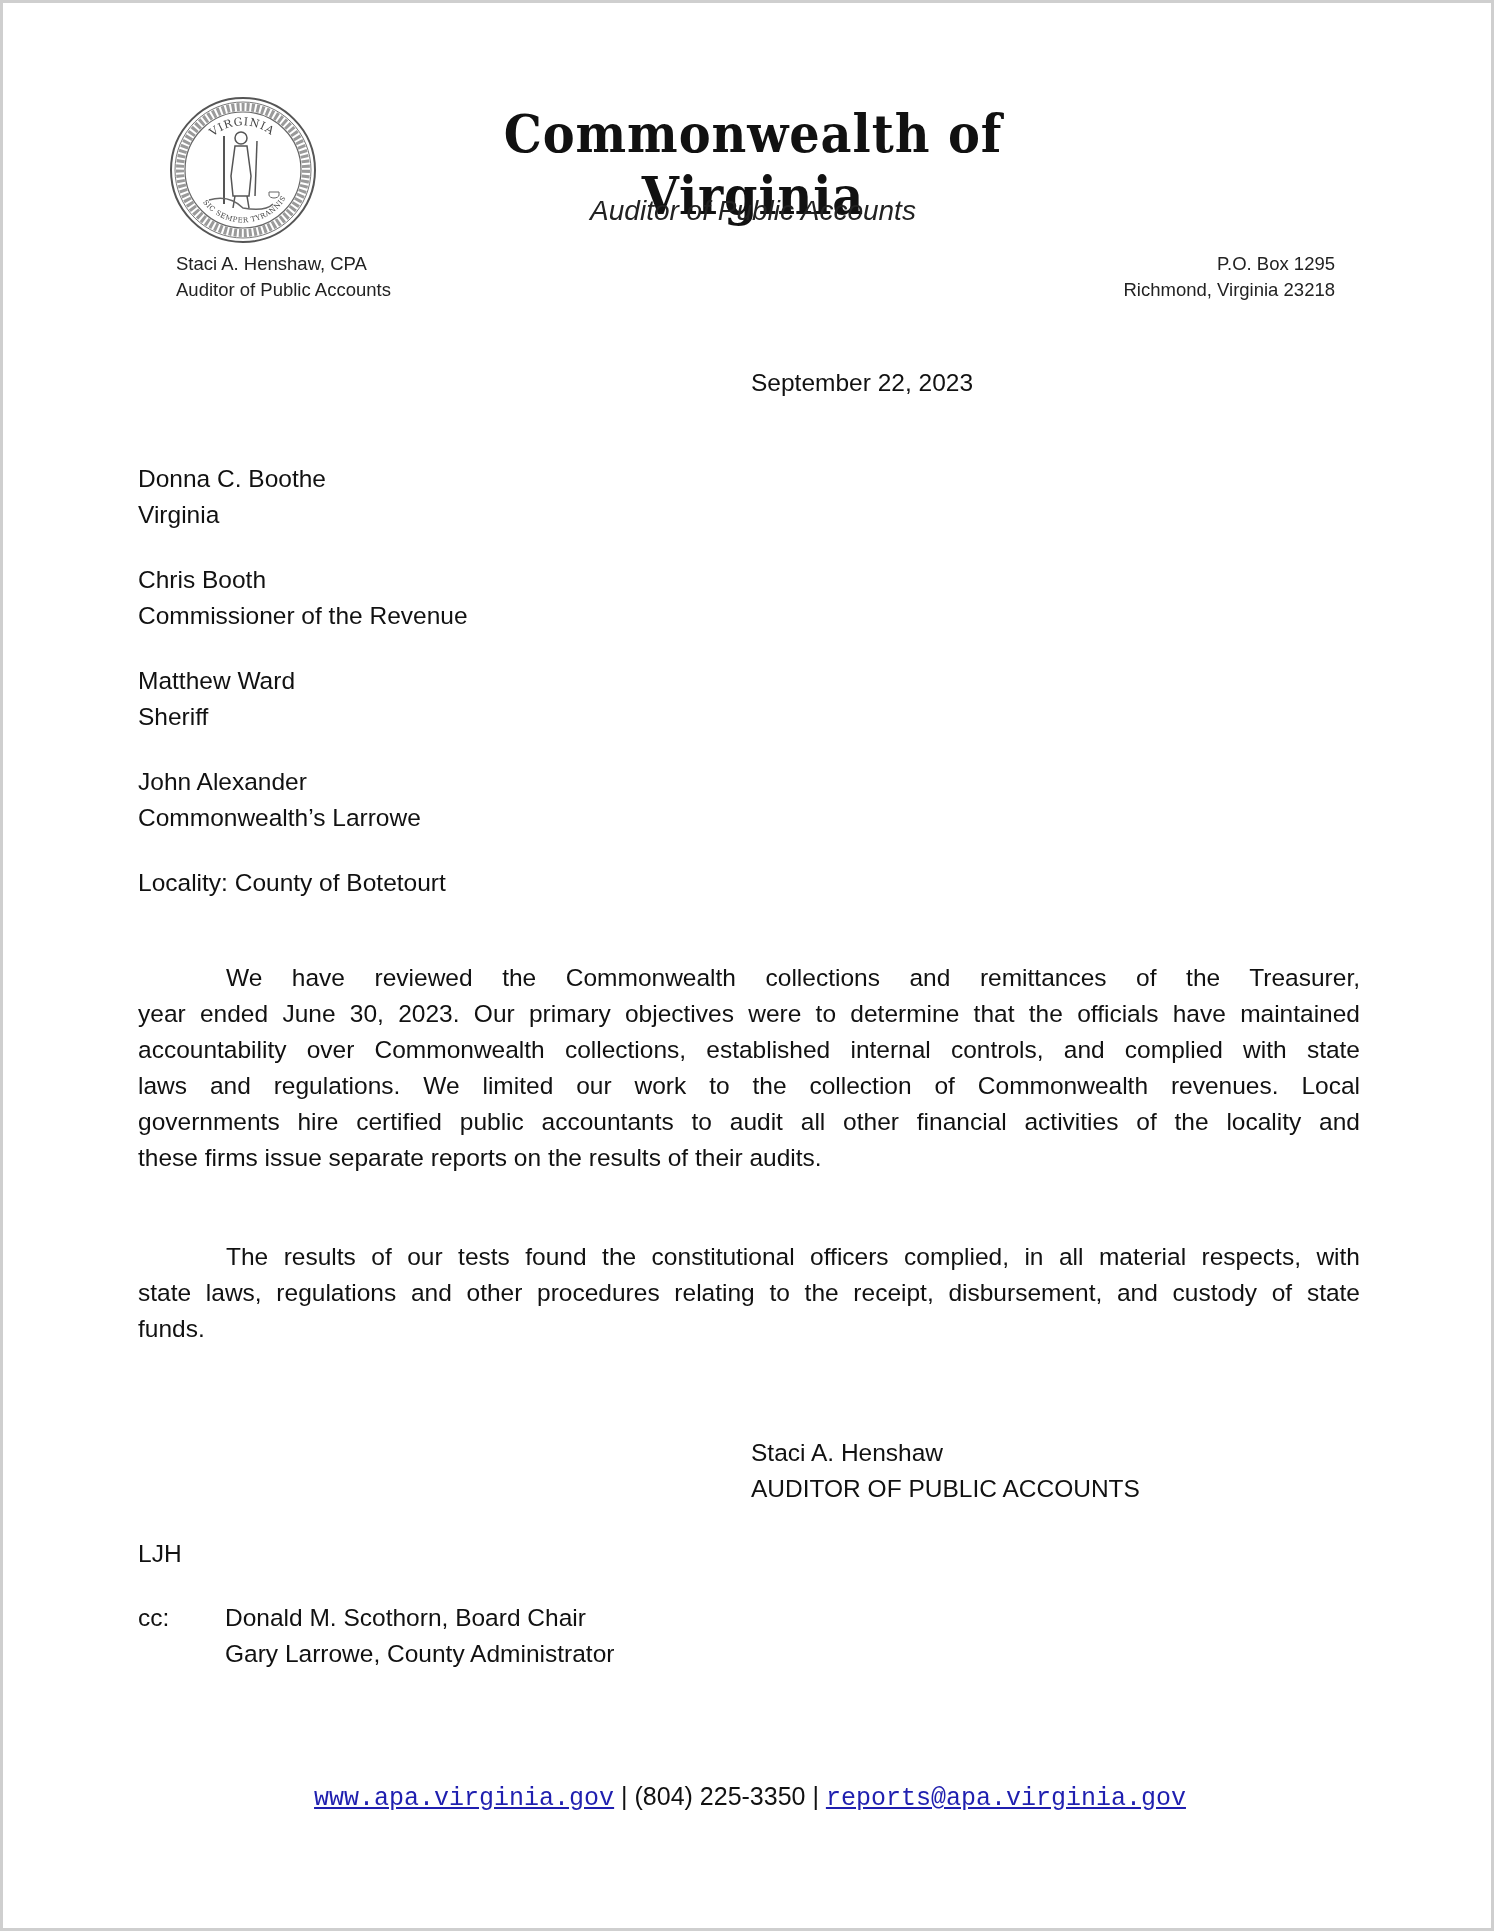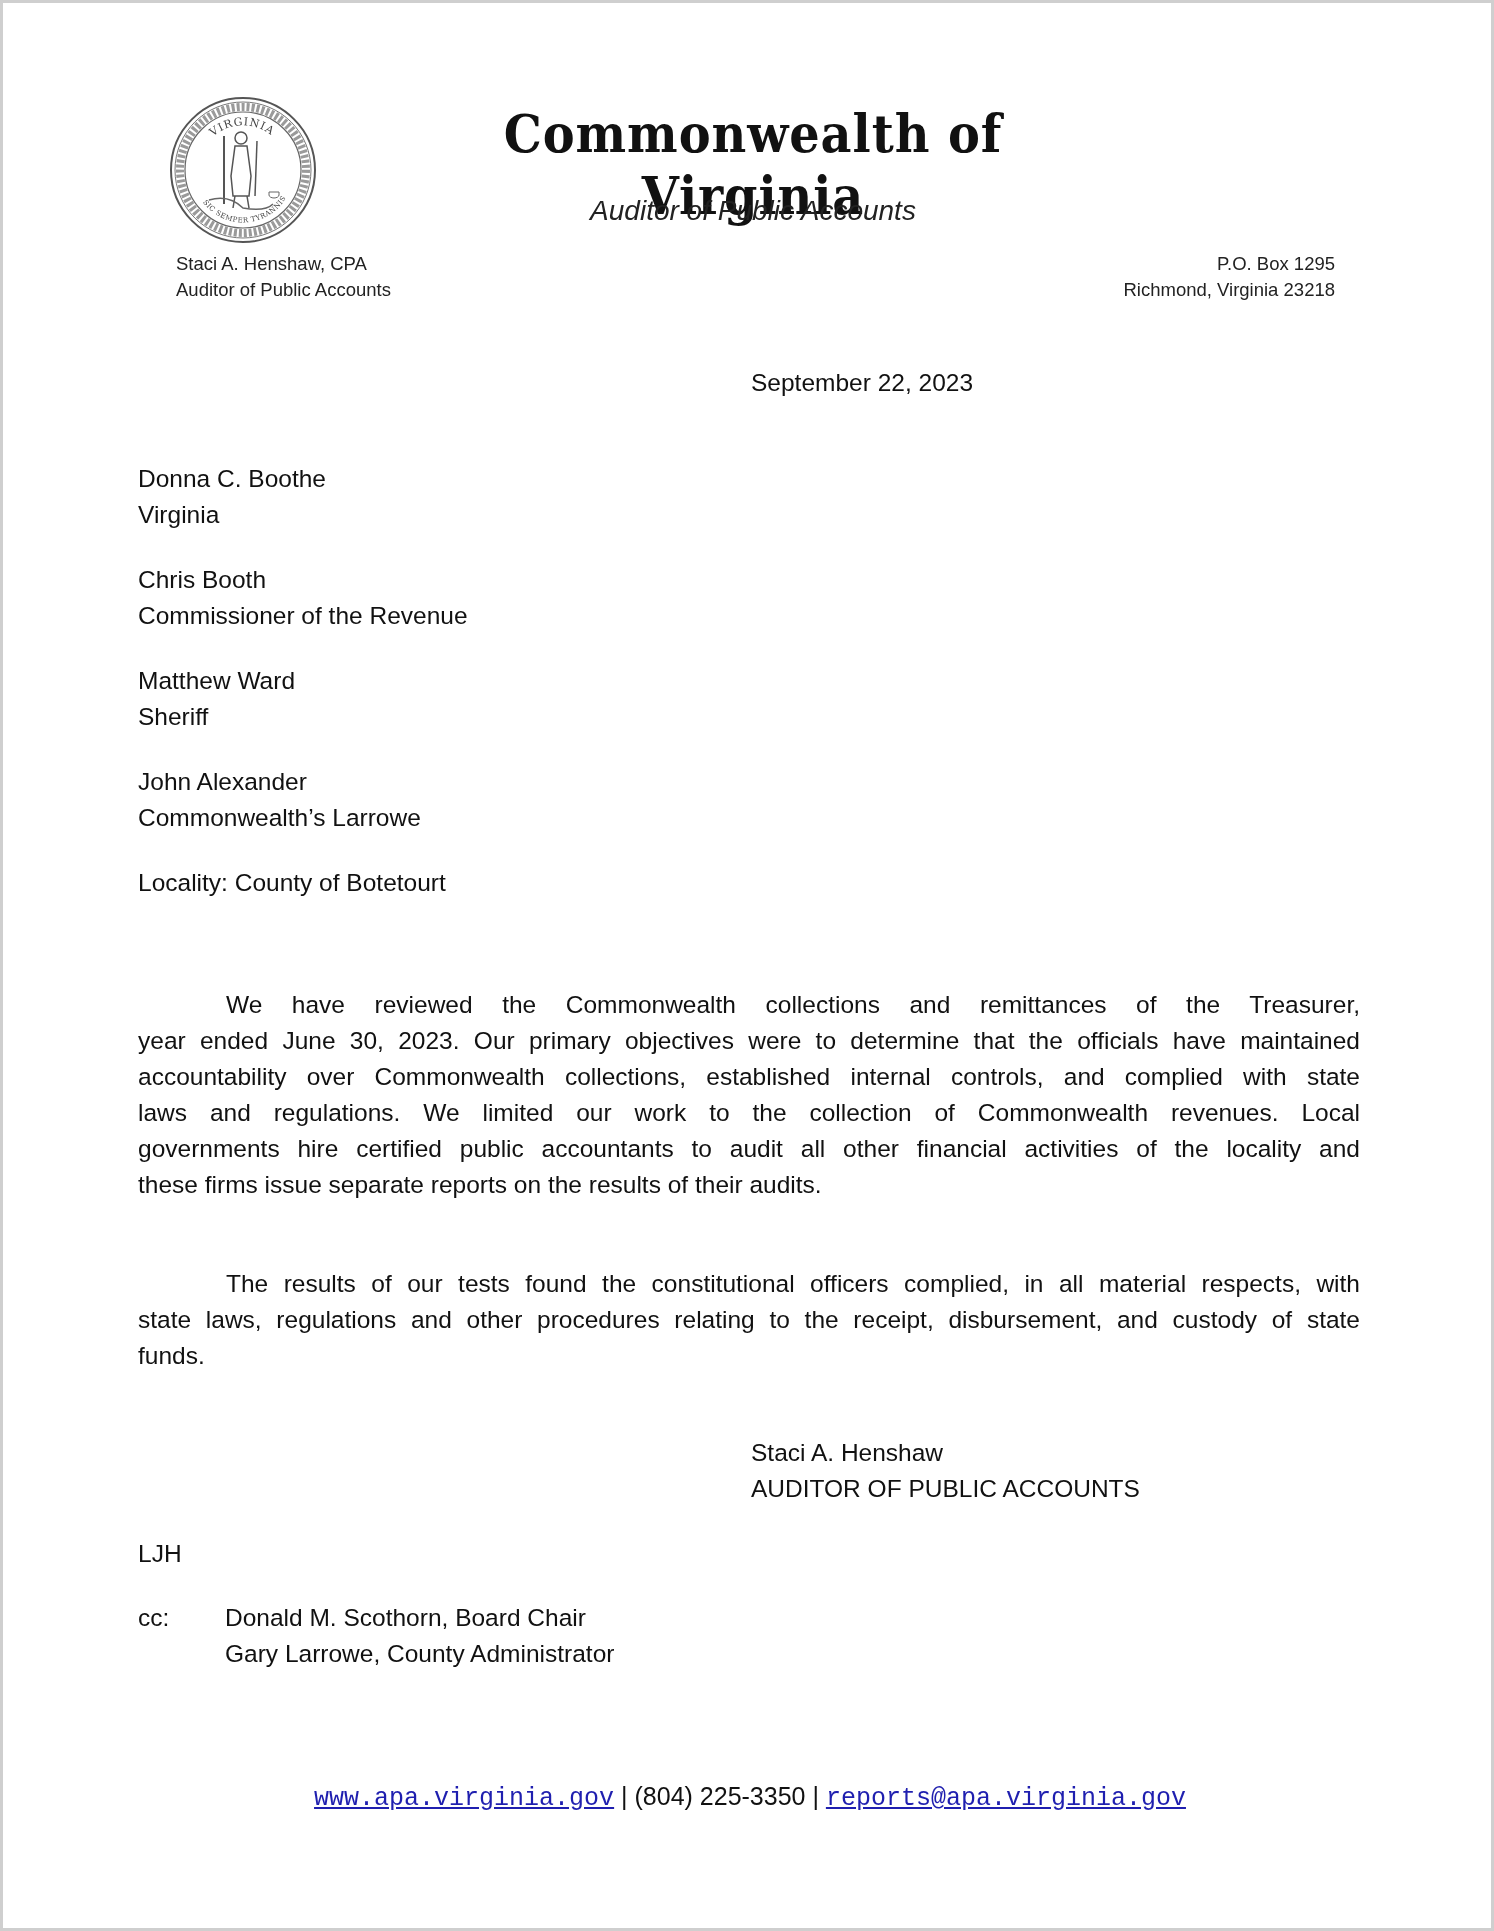--- a/index.html
+++ b/index.html
@@ -25,21 +25,21 @@
   .hdr-left { left: 158px; top: 248px; }
   .hdr-right { right: 156px; top: 248px; text-align: right; }
   .body-txt { font-size: 24.5px; line-height: 36px; color: #111; }
   .block { left: 135px; }
   .para {
     position: absolute; left: 135px; width: 1222px; text-align: justify;
     font-size: 24.5px; line-height: 36px; color: #111; white-space: normal;
     text-indent: 88px;
   }
   .para .line { display: block; text-align: justify; text-align-last: justify; text-indent: 0; }
-  .para .line.first { text-indent: 88px; margin-top: 27px; }
+  .para .line.first { text-indent: 88px; }
   .para .line.last { text-align-last: left; }
   .cc-label { left: 135px; }
   .cc-names { left: 222px; }
   .footer {
     position: absolute; left: 0; width: 1494px; top: 1776px; text-align: center;
     font-size: 25px; line-height: 34px; color: #111;
   }
   .footer a { color: #1f1faf; text-decoration: underline; font-family: Liberation Mono, monospace; }
   .footer .sep { color: #111; }
 </style>

